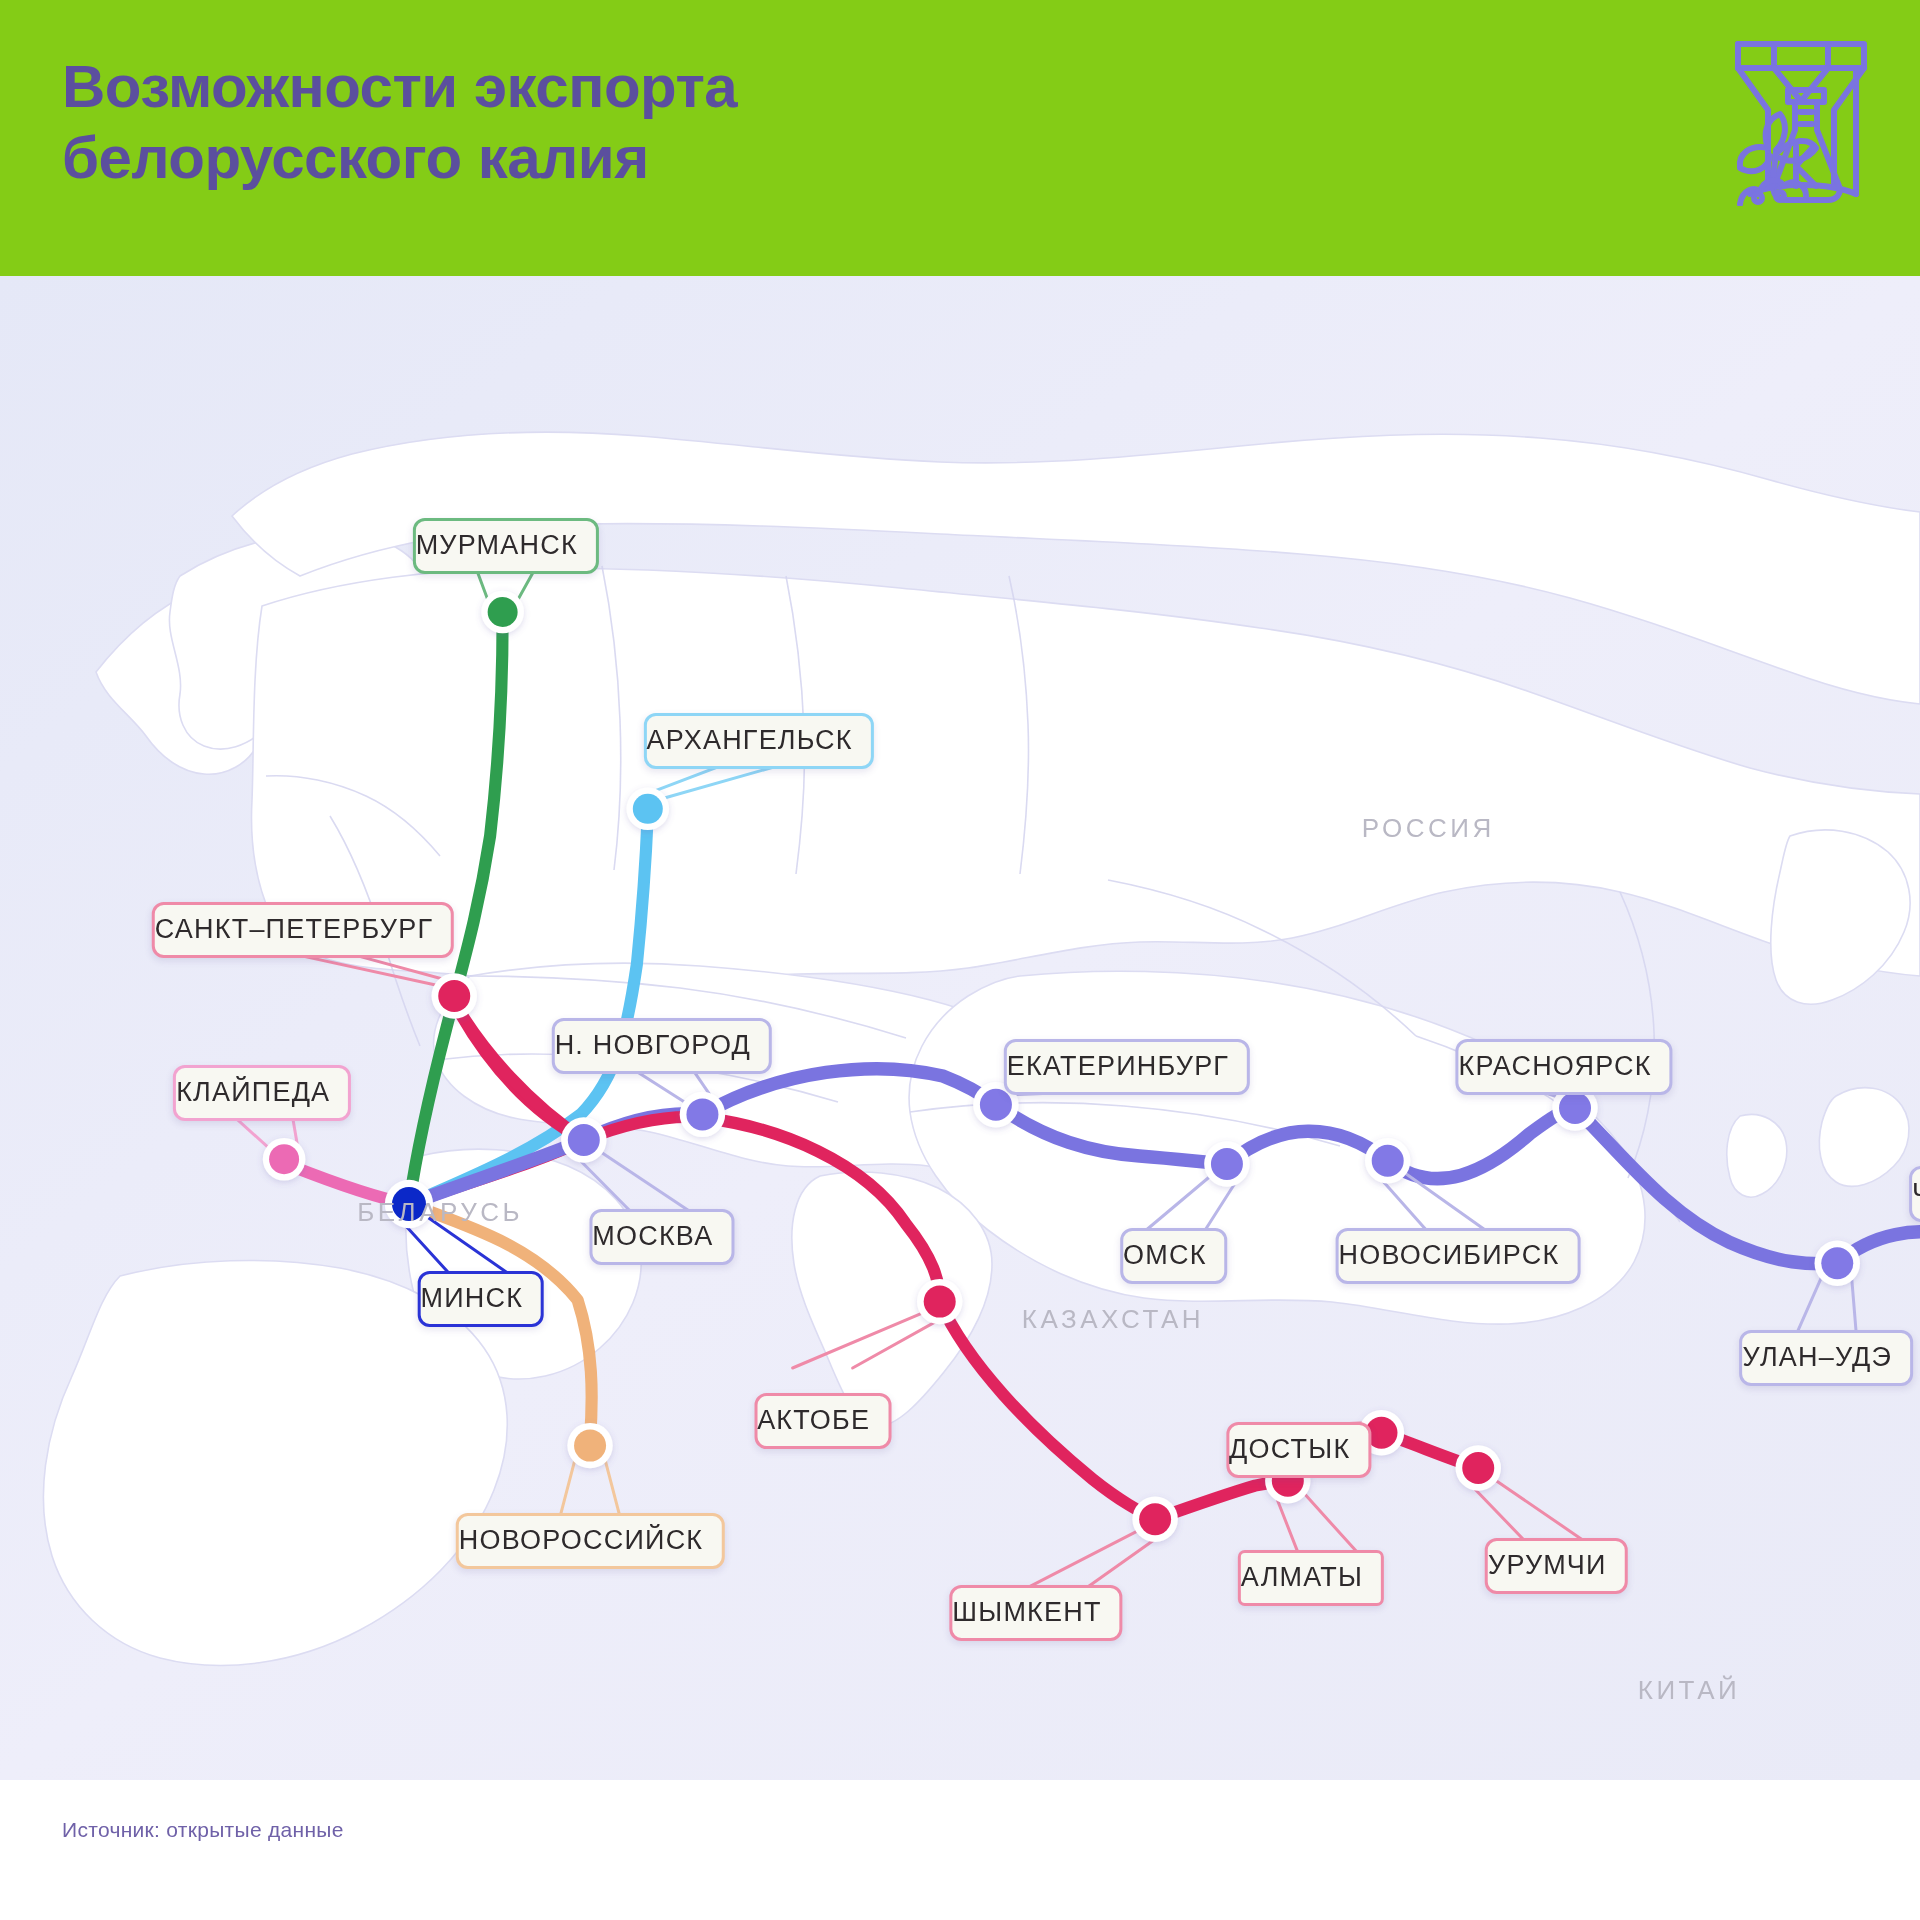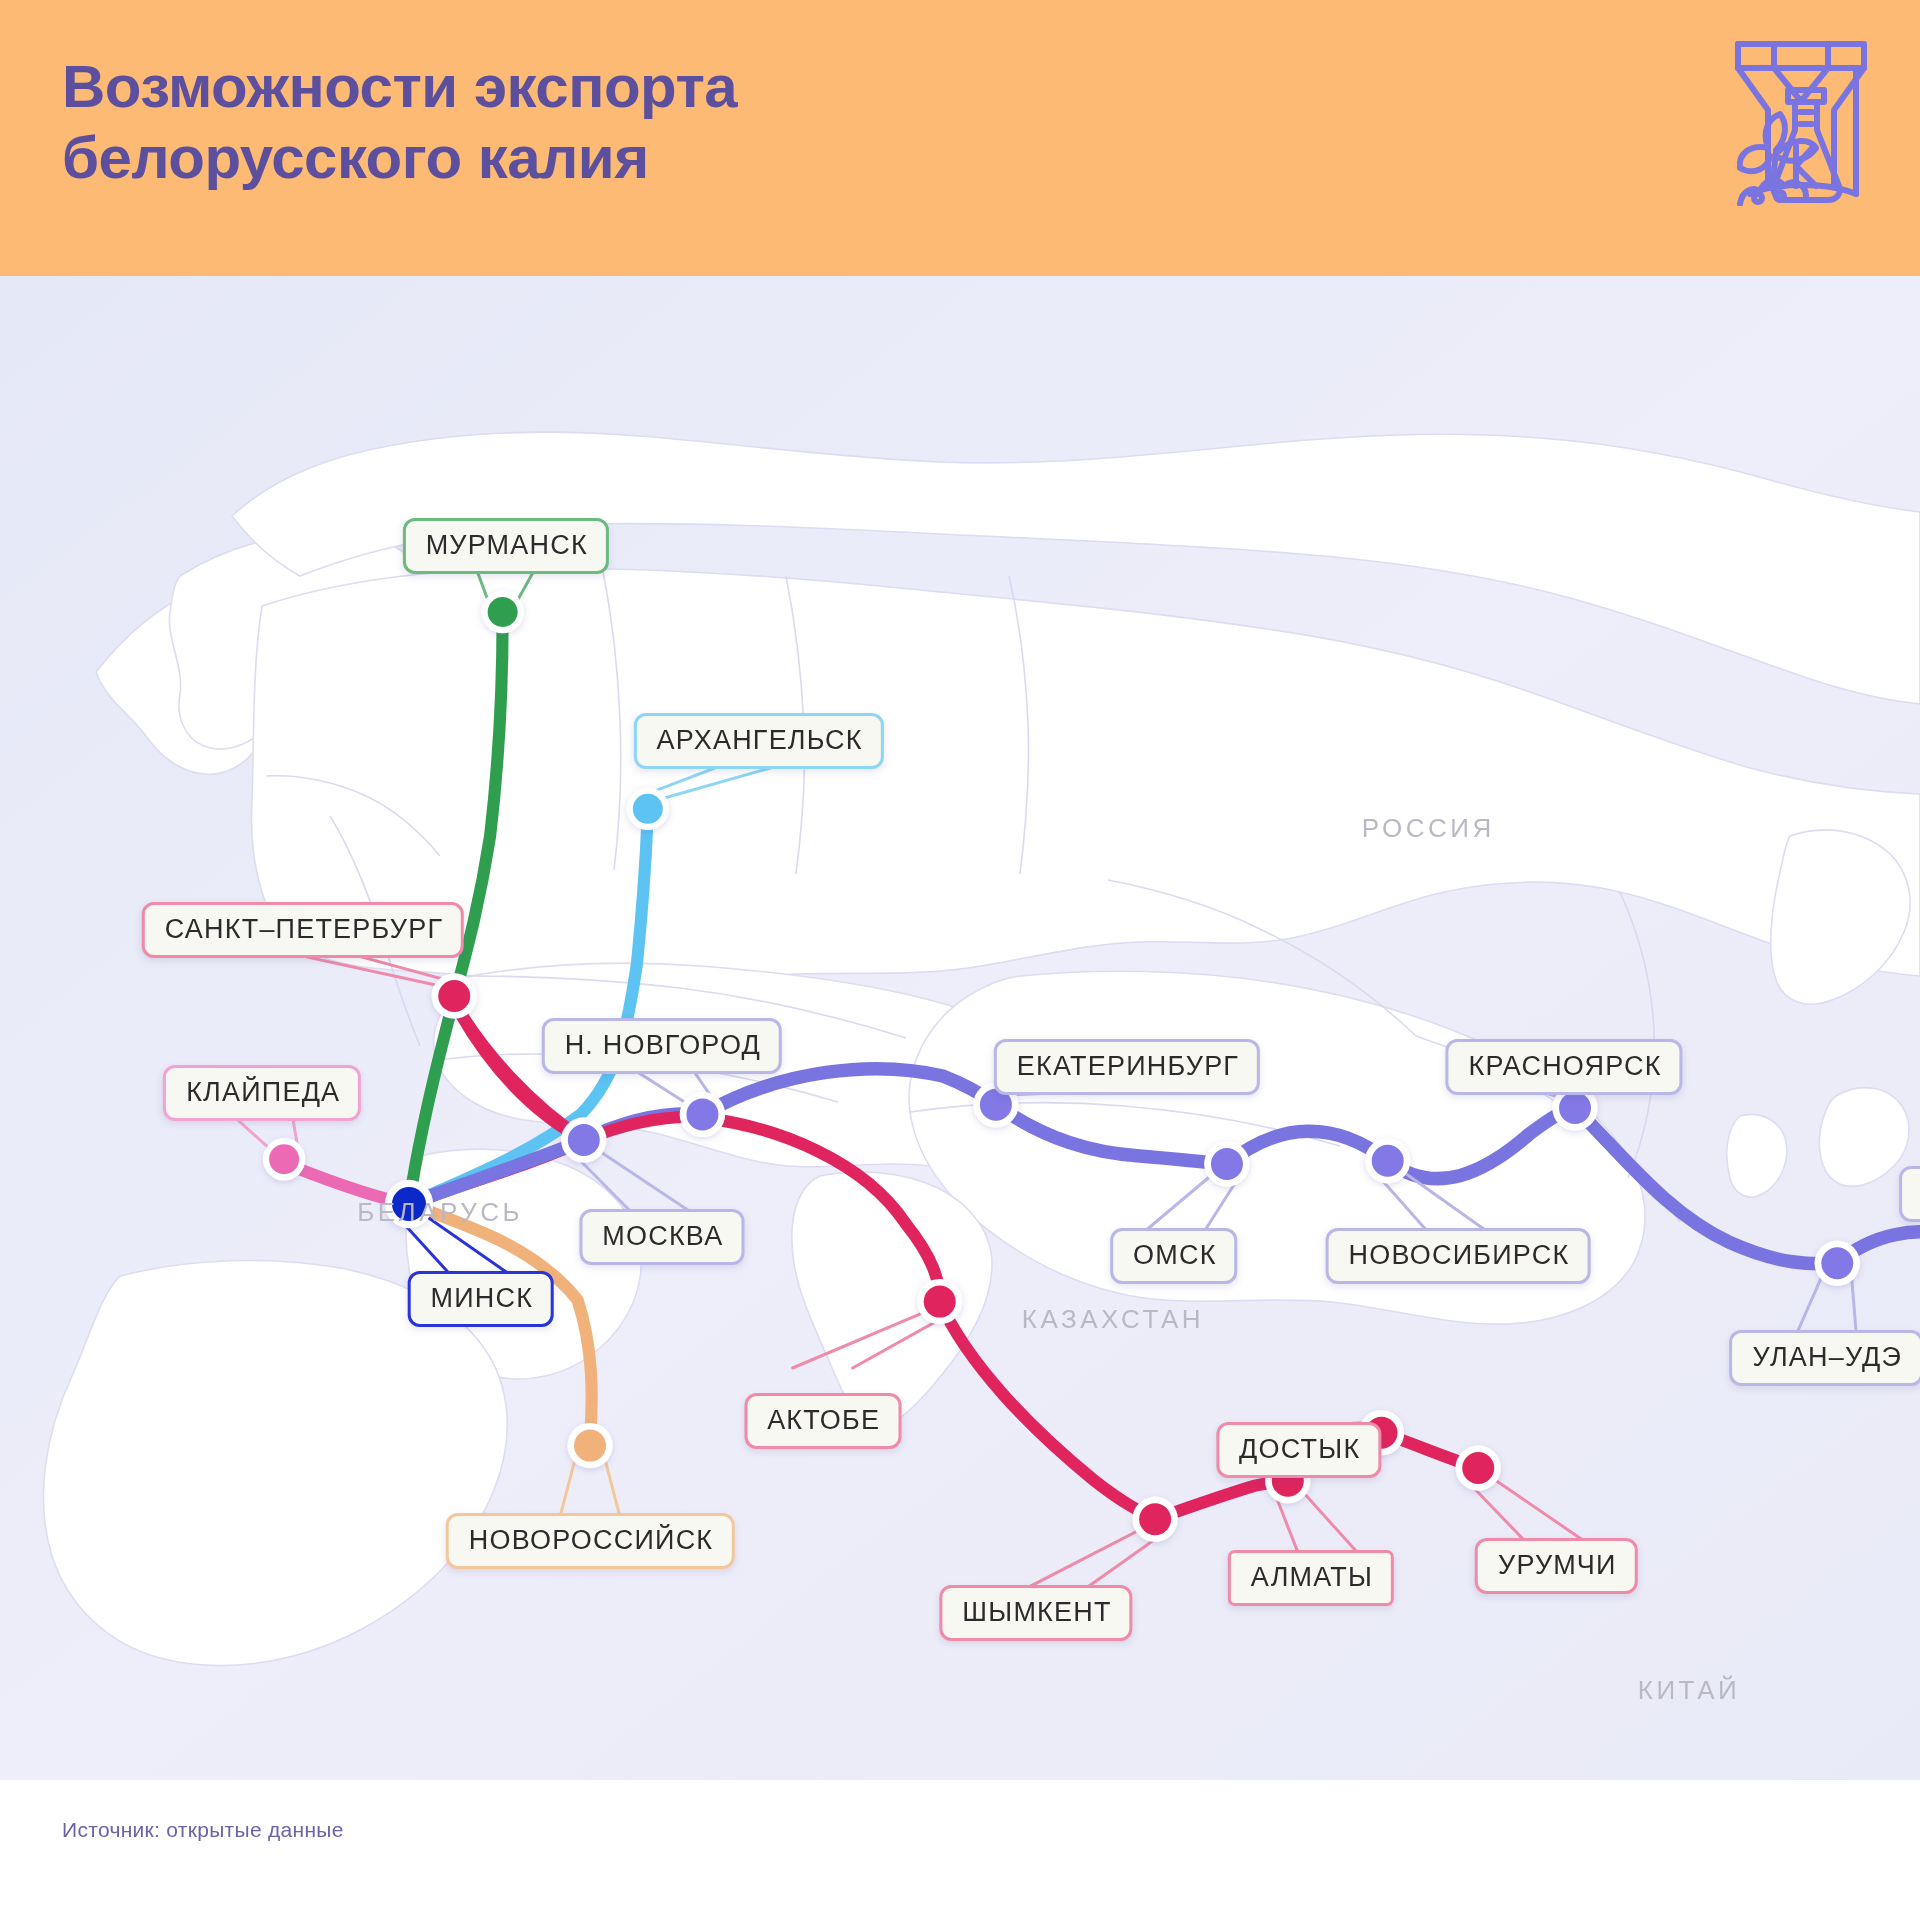--- a/index.html
+++ b/index.html
@@ -6,21 +6,21 @@
   body{
     width:1920px;height:1920px;
     background:#ffffff;
     font-family:"Liberation Sans","DejaVu Sans",sans-serif;
     overflow:hidden;
     position:relative;
   }
   
   #header{
     position:absolute;left:0;top:0;width:1920px;height:344px;
-    background:#fdba74;
+    background:#84cc16;
   }
   #page-title{
     position:absolute;left:62px;top:52px;
     font-size:60px;line-height:1.18;
     font-weight:bold;
     letter-spacing:-0.5px;
     color:#5b4f9e;
     white-space:pre-line;
   }
   #brand-logo{
@@ -33,21 +33,21 @@
     overflow:hidden;
   }
   #map-svg{position:absolute;left:0;top:0;width:1920px;height:1504px;}
   
   .city-label{
     position:absolute;
     transform:translate(-50%,0);
     background:#f8f8f2;
     border:3px solid #b9b6e8;
     border-radius:12px;
-    padding:11px 18px 12px 20px;
+    padding:11px 18px 12px 0;
     font-size:27px;
     letter-spacing:1.2px;
     color:#2e2a2c;
     white-space:nowrap;
     box-shadow:0 3px 7px rgba(90,80,150,.14);
     line-height:1;
   }
   .country-label{
     position:absolute;
     transform:translate(-50%,-50%);

